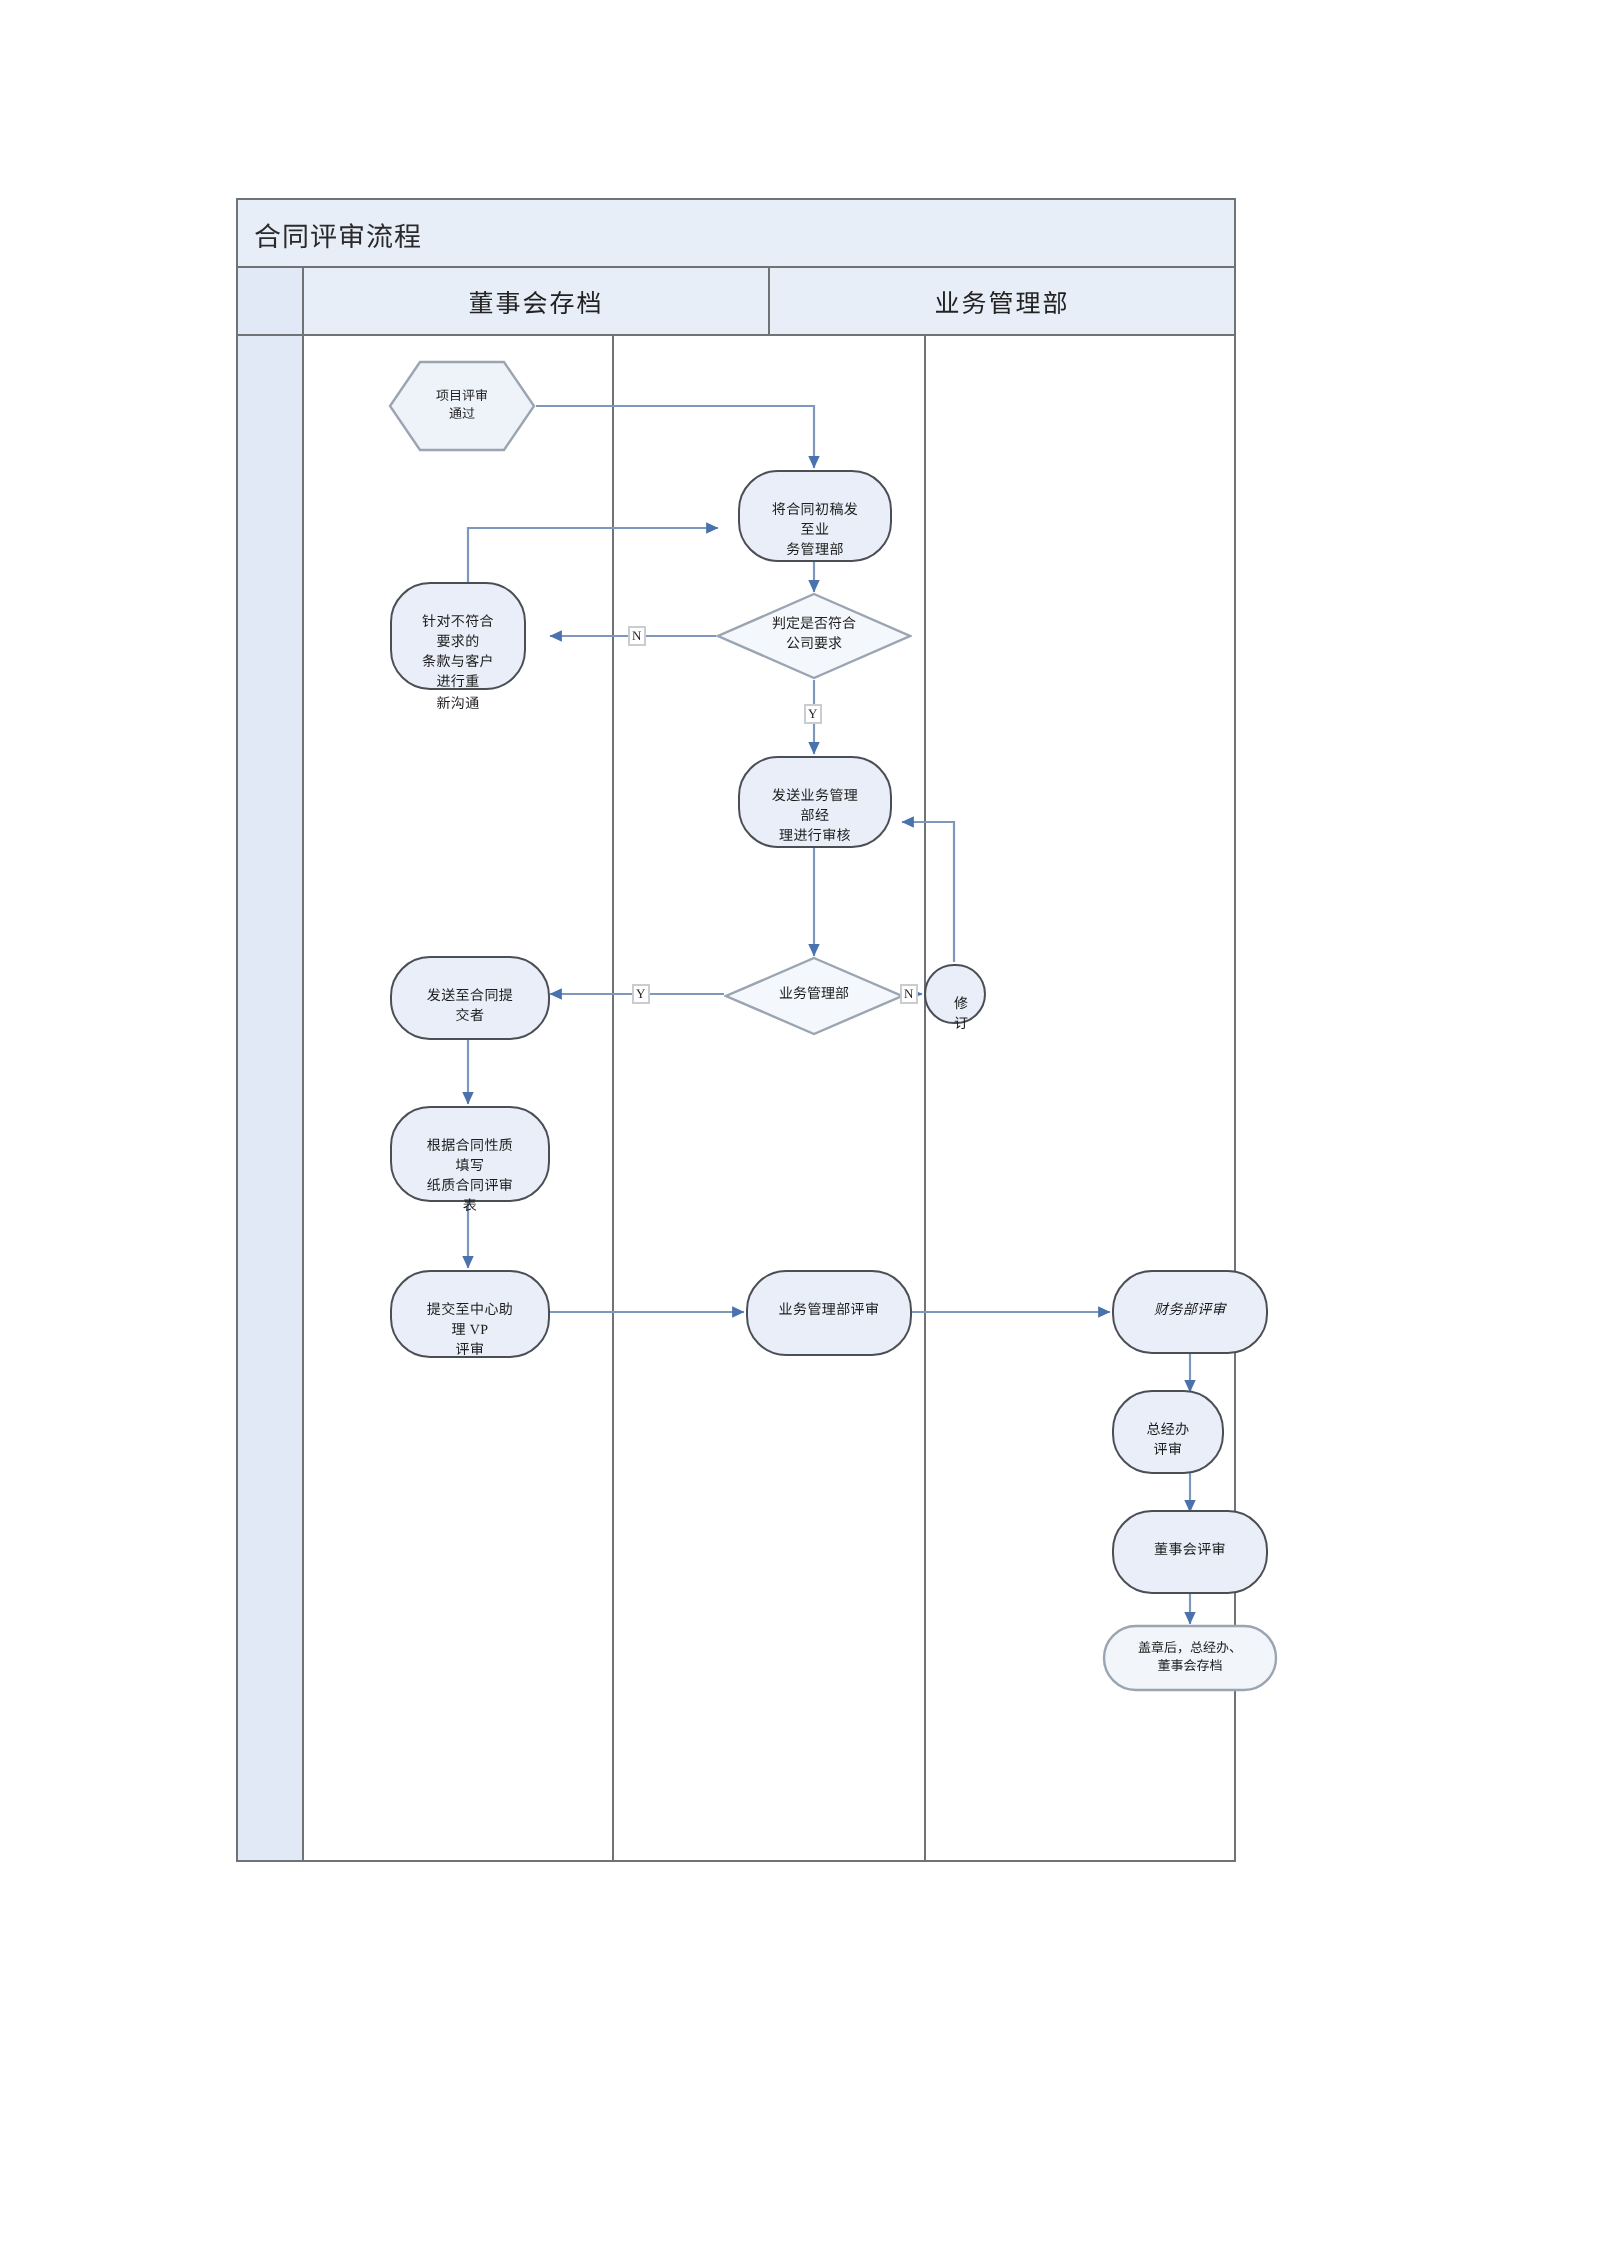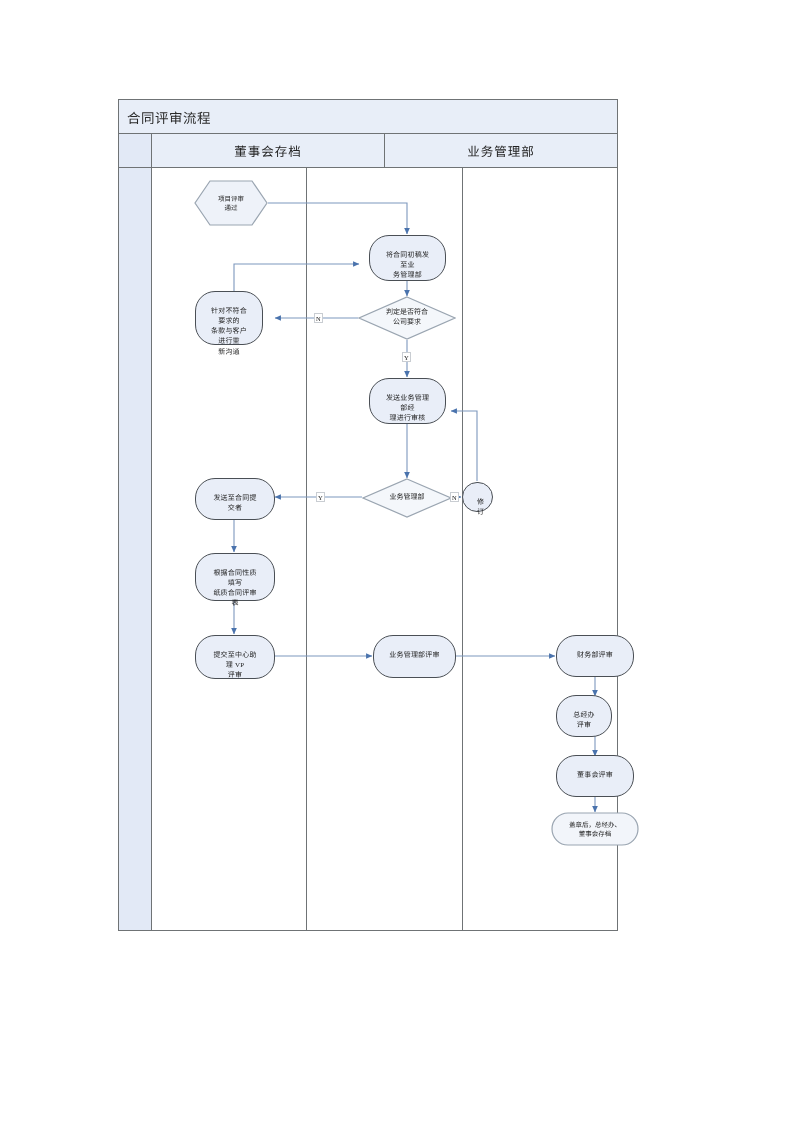--- a/index.html
+++ b/index.html
@@ -299,21 +299,21 @@
 </div>
 
 <div class="node process" style="left:195px; top:635px; width:80px; height:44px;">
   <span class="label">提交至中心助理  VP<br>评审</span>
 </div>
 
 <div class="node process" style="left:373px; top:635px; width:83px; height:43px;">
   <span class="label">业务管理部评审</span>
 </div>
 
-<div class="node process" style="left:556px; top:635px; width:78px; height:42px;">
+<div class="node process" style="left:556px; top:635px; width:78px; height:42px;font-style:italic;">
   <span class="label">财务部评审</span>
 </div>
 
 <div class="node process" style="left:556px; top:695px; width:56px; height:42px;">
   <span class="label">总经办评审</span>
 </div>
 
 <div class="node process" style="left:556px; top:755px; width:78px; height:42px;">
   <span class="label">董事会评审</span>
 </div>

